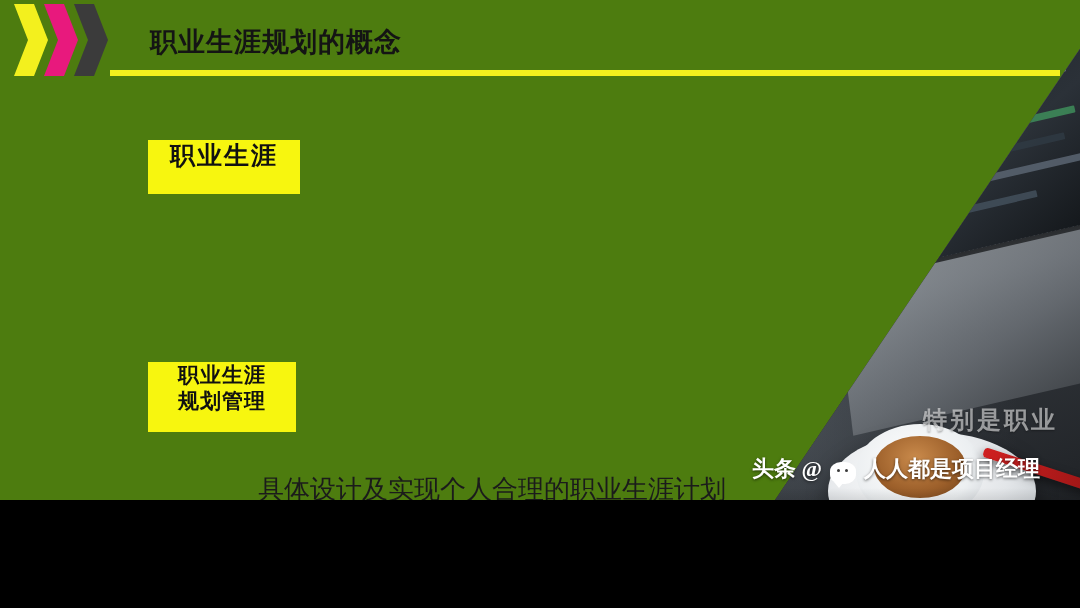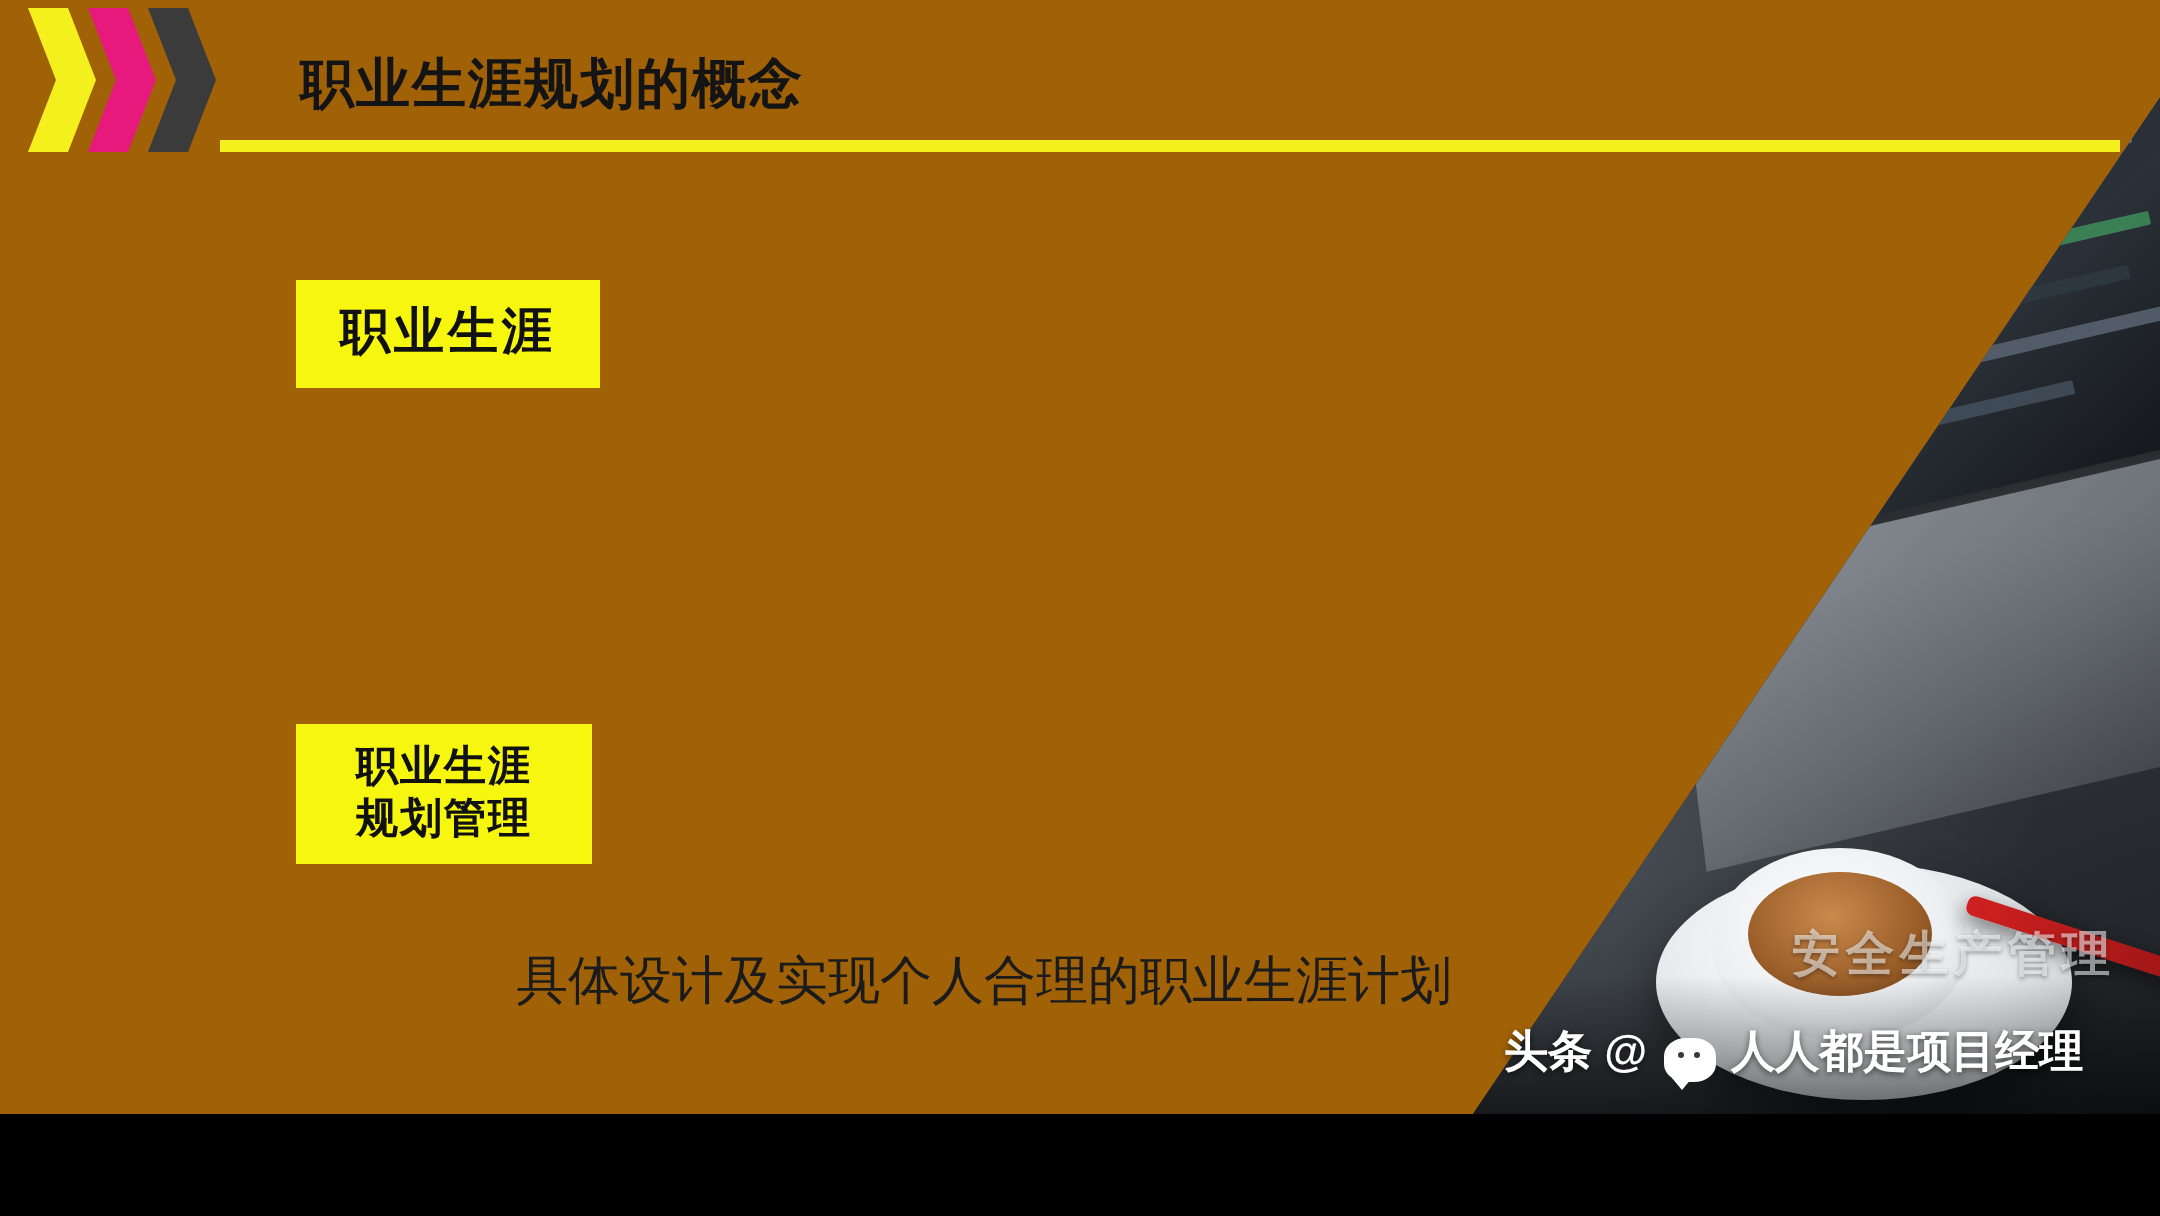--- a/index.html
+++ b/index.html
@@ -3,24 +3,24 @@
 <meta charset="utf-8">
 <style>
   html, body {
     margin: 0;
     padding: 0;
     background: #000;
   }
   .slide {
     position: relative;
     width: 1080px;
-    height: 557px;
-    background: #a16207;
+    height: 500px;
+    background: #4d7c0f;
     overflow: hidden;
-    font-family: Liberation Sans, sans-serif;
+    font-family: Liberation Serif, serif;
   }
 
   
   .chevron-group {
     position: absolute;
     left: 14px;
     top: 4px;
     width: 110px;
     height: 72px;
   }
@@ -147,21 +147,20 @@
   }
 
   
   .tag {
     position: absolute;
     background: #f7f60f;
     color: #111;
     font-weight: bold;
     display: flex;
     flex-direction: column;
-    justify-content: center;
     align-items: center;
     line-height: 1.25;
   }
   .tag-career {
     left: 148px;
     top: 140px;
     width: 152px;
     height: 54px;
     font-size: 25px;
     letter-spacing: 2px;
@@ -297,21 +296,21 @@
   <div class="tag tag-career">
     <span>职业生涯</span>
   </div>
 
   <div class="tag tag-plan">
     <span>职业生涯</span>
     <span>规划管理</span>
   </div>
   <div class="para para-2">具体设计及实现个人合理的职业生涯计划</div>
 
-  <div class="wm-ghost">安全生产管理</div>
+  <div class="wm-ghost">特别是职业</div>
 
   <div class="wm-toutiao">
     <span>头条 @</span>
     <span class="wechat-badge">
       <i style="left:7px; top:7px;"></i>
         <i style="left:15px; top:7px;"></i>
     </span>
     <span>人人都是项目经理</span>
   </div>
 

